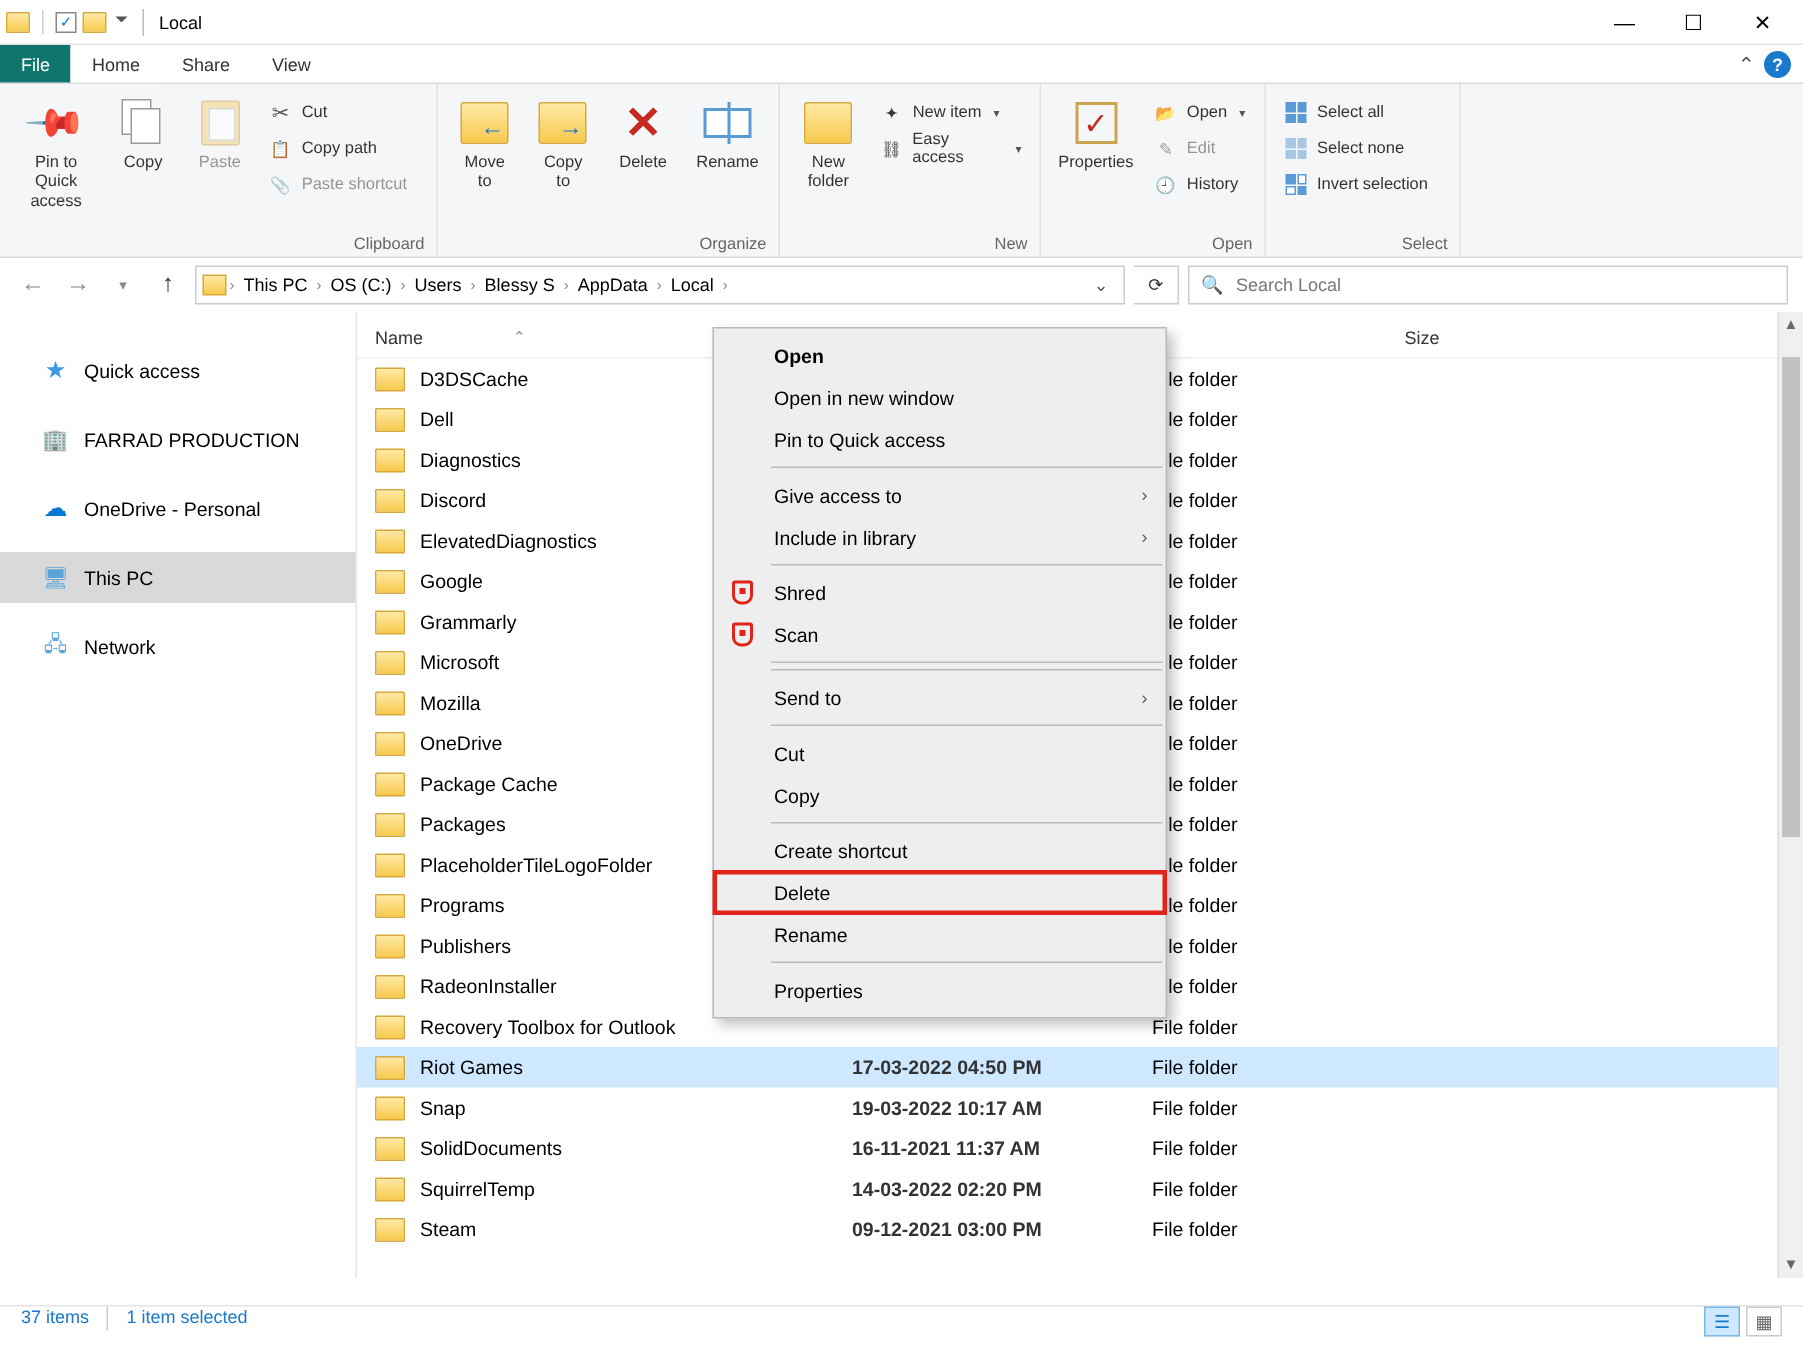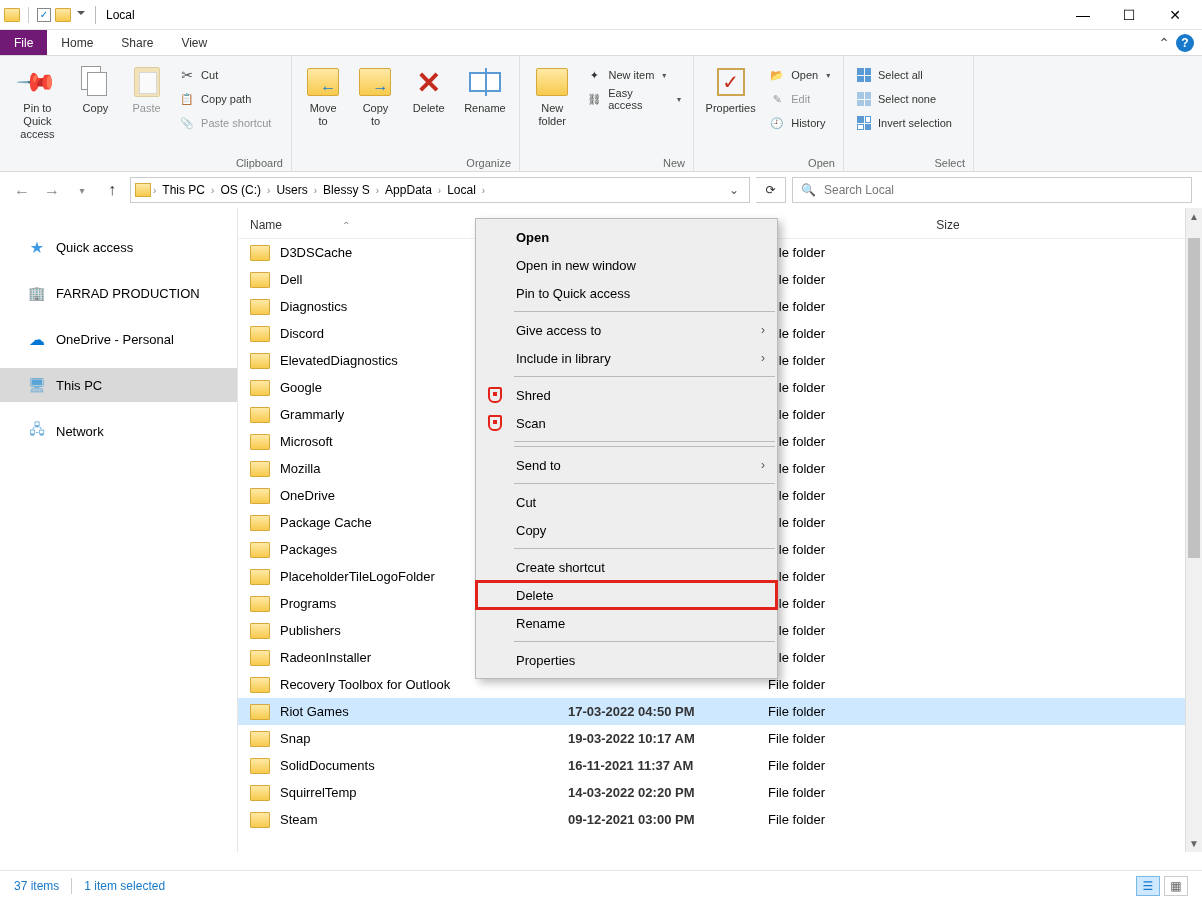--- a/index.html
+++ b/index.html
@@ -13,21 +13,21 @@
 .qat .chk { width: 14px; height: 14px; border: 1px solid #888; display: inline-flex; align-items: center; justify-content: center; color: #0078d4; font-size: 10px; }
 .qat .dd { width: 8px; height: 8px; border-left: 4px solid transparent; border-right: 4px solid transparent; border-top: 4px solid #555; margin-left: 2px; }
 .title-sep { width: 1px; height: 18px; background: #bbb; margin: 0 10px; }
 .title-text { font-size: 12px; }
 .winctrls { margin-left: auto; display: flex; }
 .winctrls div { width: 46px; height: 30px; display: flex; align-items: center; justify-content: center; font-size: 14px; }
 
 
 .tabs { height: 26px; display: flex; align-items: stretch; border-bottom: 1px solid #dadada; position: relative; }
 .tab { padding: 0 14px; display: flex; align-items: center; font-size: 12px; color: #333; }
-.tab.file { background: #701a75; color: #fff; }
+.tab.file { background: #0f766e; color: #fff; }
 .tab.active { background: #fff; }
 .collapse { margin-left: auto; display: flex; align-items: center; gap: 6px; padding-right: 8px; }
 .chev-up { font-size: 14px; color: #555; }
 .help { width: 18px; height: 18px; background: #1979ca; border-radius: 50%; color: #fff; display: flex; align-items: center; justify-content: center; font-size: 12px; font-weight: bold; }
 
 
 .ribbon { height: 116px; background: #f5f6f7; border-bottom: 1px solid #dadada; display: flex; }
 .group { border-right: 1px solid #e1e1e1; padding: 4px 8px 2px; display: flex; flex-direction: column; }
 .group-body { flex: 1; display: flex; align-items: flex-start; gap: 6px; }
 .group-label { text-align: right; font-size: 11px; color: #666; padding-top: 2px; }
@@ -111,21 +111,21 @@
 .ctx-item { display: flex; align-items: center; height: 28px; padding: 0 12px 0 40px; font-size: 13px; position: relative; }
 .ctx-item.bold { font-weight: 600; }
 .ctx-item .arrow { margin-left: auto; color: #555; font-size: 12px; }
 .ctx-item .cico { position: absolute; left: 10px; width: 18px; height: 18px; display: flex; align-items: center; justify-content: center; }
 .ctx-sep { height: 1px; background: #bababa; margin: 4px 2px 4px 38px; }
 .ctx-item.highlight { outline: 3px solid #e2231a; outline-offset: -2px; }
 .shield { width: 14px; height: 16px; border: 2px solid #e2231a; border-radius: 2px 2px 6px 6px; position: relative; }
 .shield::after { content: ""; position: absolute; left: 3px; top: 3px; width: 4px; height: 4px; background: #e2231a; }
 
 
-.status { position: absolute; left: 0; right: 0; bottom: 0; height: 30px; border-top: 1px solid #e5e5e5; display: flex; align-items: center; padding: 0 14px; font-size: 12px; color: #1979ca; }
+.status { position: absolute; left: 0; right: 0; bottom: 0; height: 30px; border-top: 1px solid #e5e5e5; display: flex; padding: 0 14px; font-size: 12px; color: #1979ca; }
 .status .sep { width: 1px; height: 16px; background: #ccc; margin: 0 12px; }
 .status .views { margin-left: auto; display: flex; gap: 4px; }
 .status .viewbtn { width: 24px; height: 20px; border: 1px solid #ccc; display: flex; align-items: center; justify-content: center; color: #666; }
 .status .viewbtn.active { background: #cde8ff; border-color: #7ab8e6; color: #1979ca; }
 </style>
 </head>
 <body>
 
 <div class="titlebar">
   <div class="qat">

